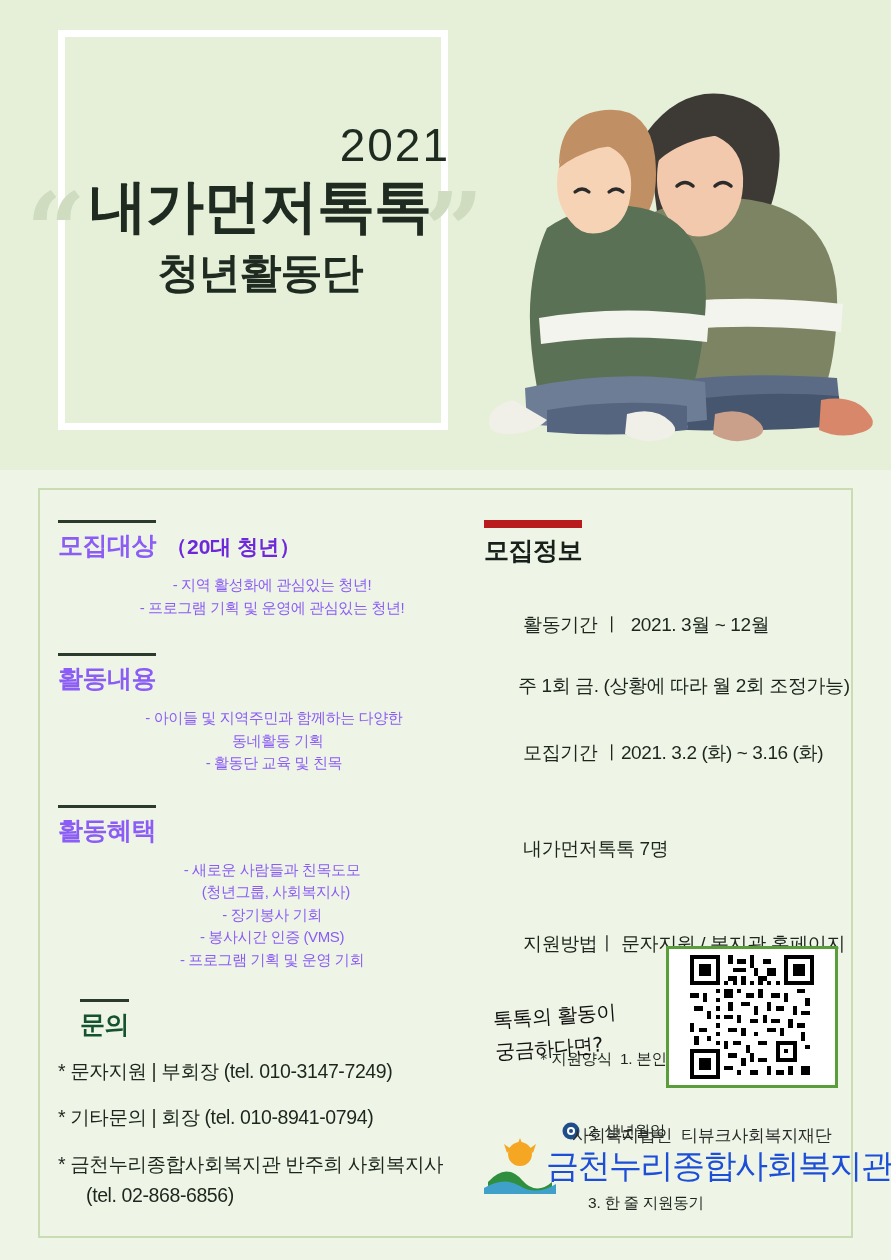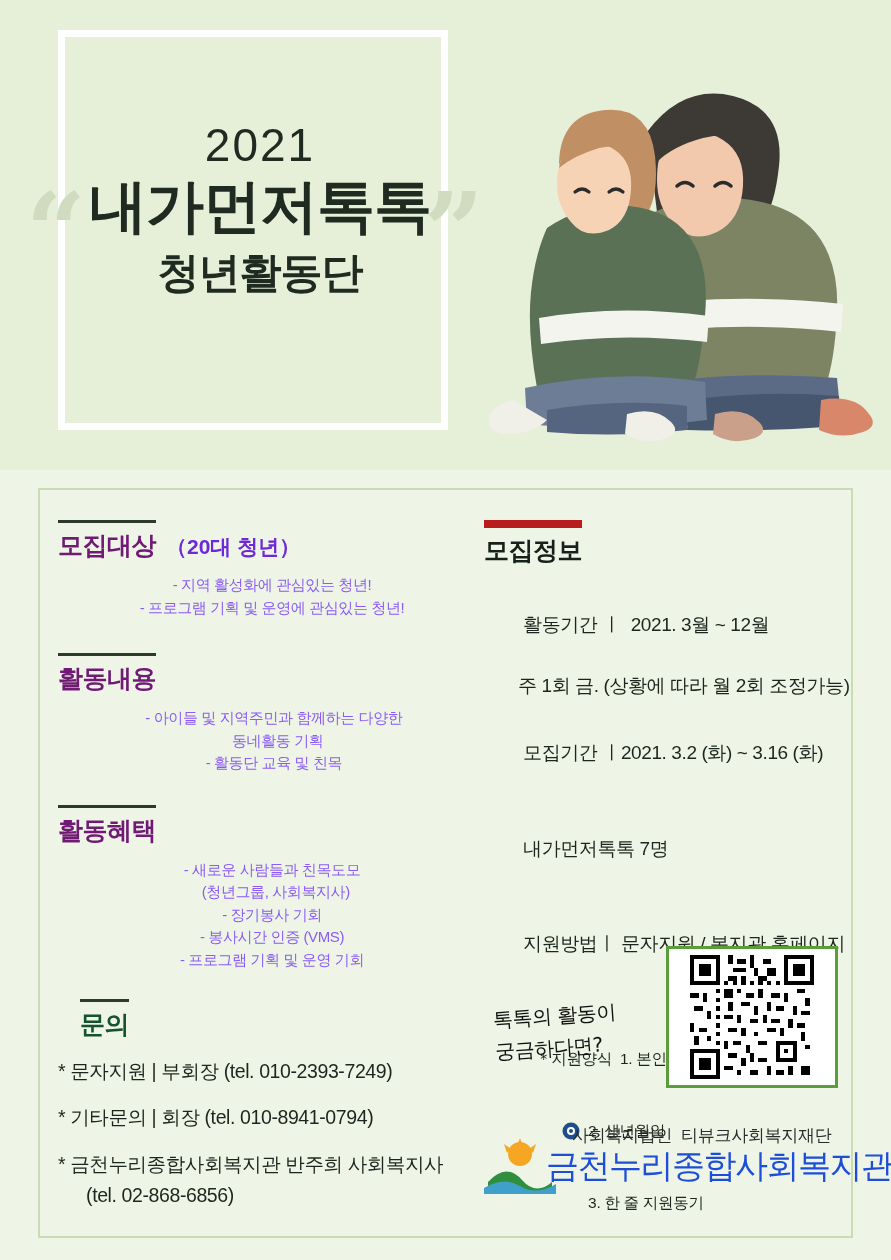--- a/index.html
+++ b/index.html
@@ -57,20 +57,21 @@
     width: 380px;
     text-align: center;
     color: #1f2a20;
   }
   .hero-year {
     font-size: 46px;
     font-weight: 400;
     letter-spacing: 2px;
     line-height: 1.1;
     margin-bottom: 2px;
+    text-align: right;
   }
   .hero-title {
     font-size: 58px;
     font-weight: 700;
     letter-spacing: -1px;
     line-height: 1.15;
   }
   .hero-sub {
     font-size: 42px;
     font-weight: 700;
@@ -117,21 +118,21 @@
     position: absolute;
     left: 470px;
     top: 42px;
     width: 380px;
   }
 
   .sect-head {
     display: inline-block;
     font-size: 25px;
     font-weight: 700;
-    color: #701a75;
+    color: #8b5cf6;
     border-top: 3px solid #2b3a2c;
     padding-top: 6px;
     letter-spacing: -0.5px;
   }
   .sect-head-row {
     display: flex;
     align-items: flex-end;
     gap: 10px;
   }
   .sect-head-note {
@@ -370,21 +371,21 @@
         <div>- 장기봉사 기회</div>
         <div>- 봉사시간 인증 (VMS)</div>
         <div>- 프로그램 기획 및 운영 기회</div>
       </div>
 
       <div class="gap-3"></div>
 
       <div>
         <div class="contact-head">문의</div>
         <div class="contact-list">
-          <div>* 문자지원 | 부회장 (tel. 010-2393-7249)</div>
+          <div>* 문자지원 | 부회장 (tel. 010-3147-7249)</div>
           <div>* 기타문의 | 회장 (tel. 010-8941-0794)</div>
           <div style="margin-bottom:2px">* 금천누리종합사회복지관 반주희 사회복지사</div>
           <div class="contact-indent">  (tel. 02-868-6856)</div>
         </div>
       </div>
     </div>
 
     <div class="col-right">
       <div class="r-head">모집정보</div>
 

